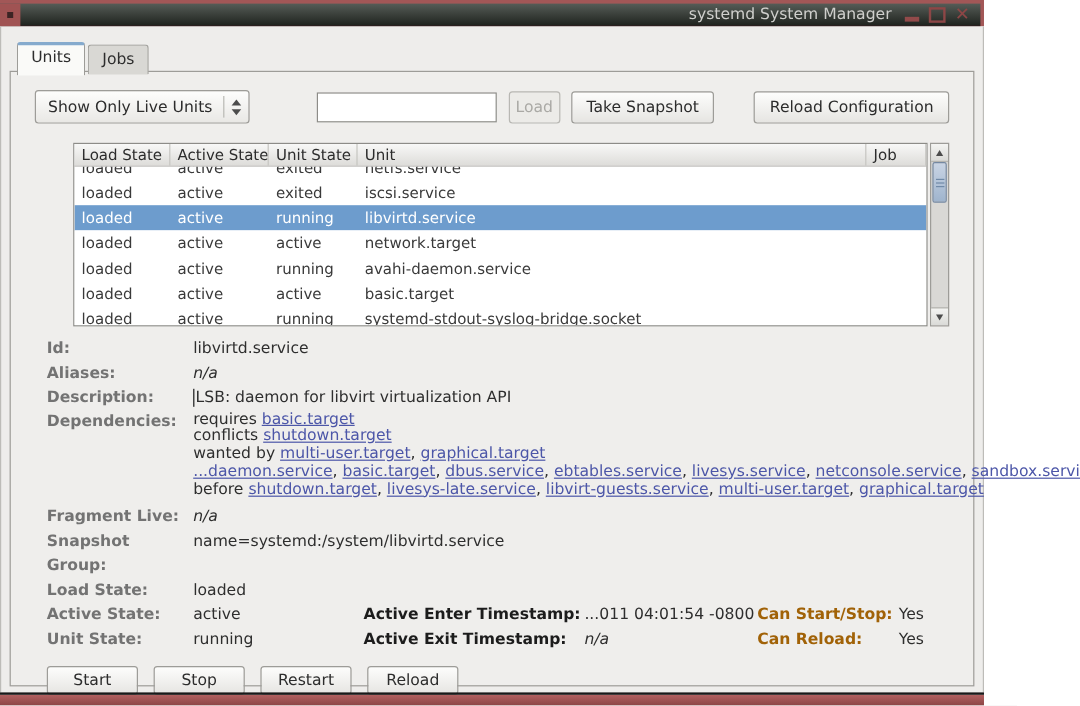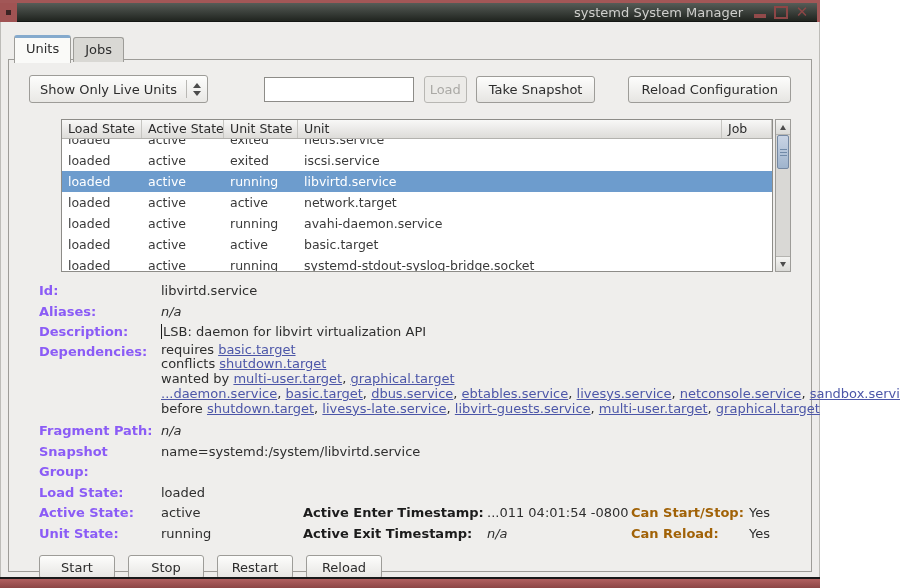--- a/index.html
+++ b/index.html
@@ -91,21 +91,21 @@
   .sb-tri-down { width:0; height:0; border-left:3px solid transparent;
     border-right:3px solid transparent; border-top:5px solid #4c4c4c; }
   .sb-thumb { height:34px; margin:0 1px; background:linear-gradient(#c9d4e4,#9fb4cd);
     border:1px solid #7488a2; border-radius:2px; display:flex; flex-direction:column;
     justify-content:center; align-items:center; gap:2px; }
   .grip { width:7px; height:1px; background:#718aa8; }
 
   
   .details { margin:9px 0 0 30px; font-size:13px; color:#2e2e2e; }
   .drow { display:flex; line-height:20.5px; }
-  .dlabel { width:122px; flex:none; font-weight:bold; color:#8b5cf6; }
+  .dlabel { width:122px; flex:none; font-weight:bold; color:#737373; }
   .dvalue { white-space:nowrap; }
   .na { font-style:italic; }
   .caret { border-left:1px solid #1a1a1a; margin-right:1px; }
   .deps .dvalue div { line-height:14.8px; }
   .deps { align-items:flex-start; }
   .deps .dlabel { line-height:17px; }
   .dep-link { color:#4c56a8; text-decoration:underline; cursor:pointer; }
   .gap4 { margin-top:5px; }
   .w142 { width:142px; flex:none; } .w184 { width:184px; flex:none; font-weight:bold; color:#1c1c1c; }
   .w144 { width:144px; flex:none; } .w118 { width:118px; flex:none; font-weight:bold; color:#a16207; }
@@ -252,21 +252,21 @@
           <span class="dlabel">Dependencies:</span>
           <span class="dvalue">
               <div>requires <span class="dep-link">basic.target</span></div>
               <div>conflicts <span class="dep-link">shutdown.target</span></div>
               <div>wanted by <span class="dep-link">multi-user.target</span>, <span class="dep-link">graphical.target</span></div>
               <div><span class="dep-link">...daemon.service</span>, <span class="dep-link">basic.target</span>, <span class="dep-link">dbus.service</span>, <span class="dep-link">ebtables.service</span>, <span class="dep-link">livesys.service</span>, <span class="dep-link">netconsole.service</span>, <span class="dep-link">sandbox.service</span></div>
               <div>before <span class="dep-link">shutdown.target</span>, <span class="dep-link">livesys-late.service</span>, <span class="dep-link">libvirt-guests.service</span>, <span class="dep-link">multi-user.target</span>, <span class="dep-link">graphical.target</span></div>
             </span>
         </div>
         <div class="drow gap4">
-          <span class="dlabel">Fragment Path:</span>
+          <span class="dlabel">Fragment Live:</span>
           <span class="dvalue na">n/a</span>
         </div>
         <div class="drow">
           <span class="dlabel">Snapshot Group:</span>
           <span class="dvalue">name=systemd:/system/libvirtd.service</span>
         </div>
         <div class="drow">
           <span class="dlabel">Load State:</span>
           <span class="dvalue">loaded</span>
         </div>

